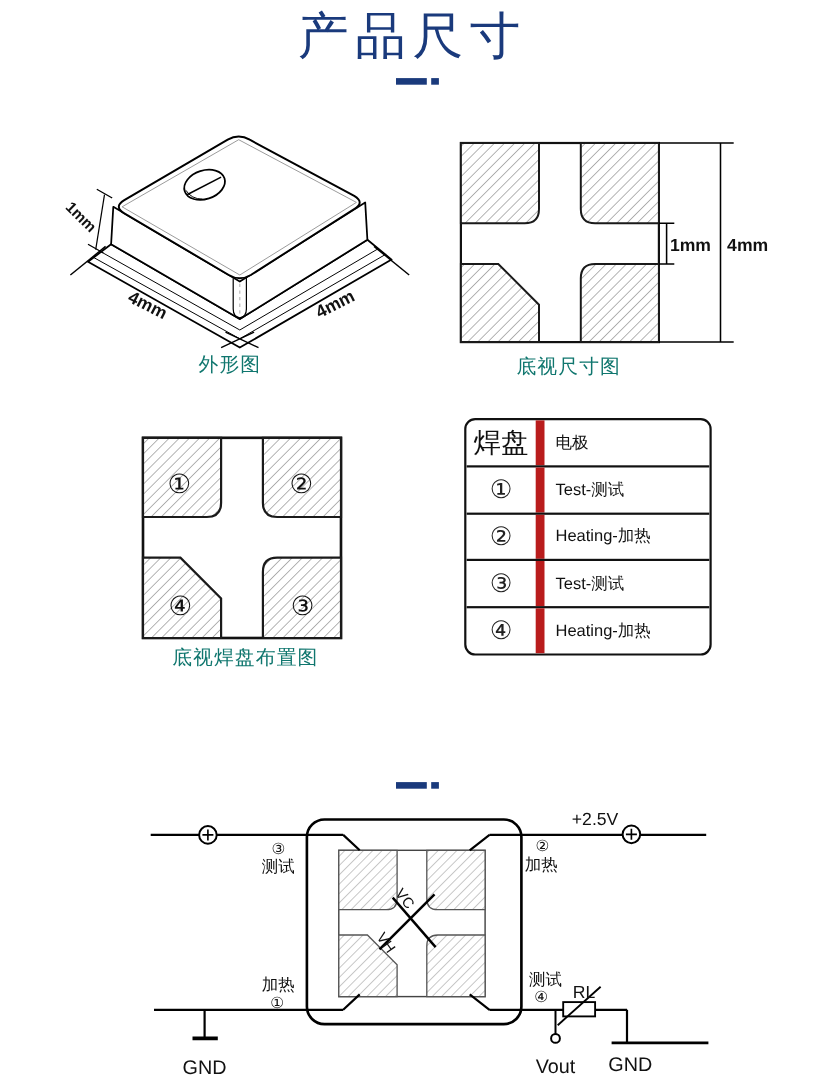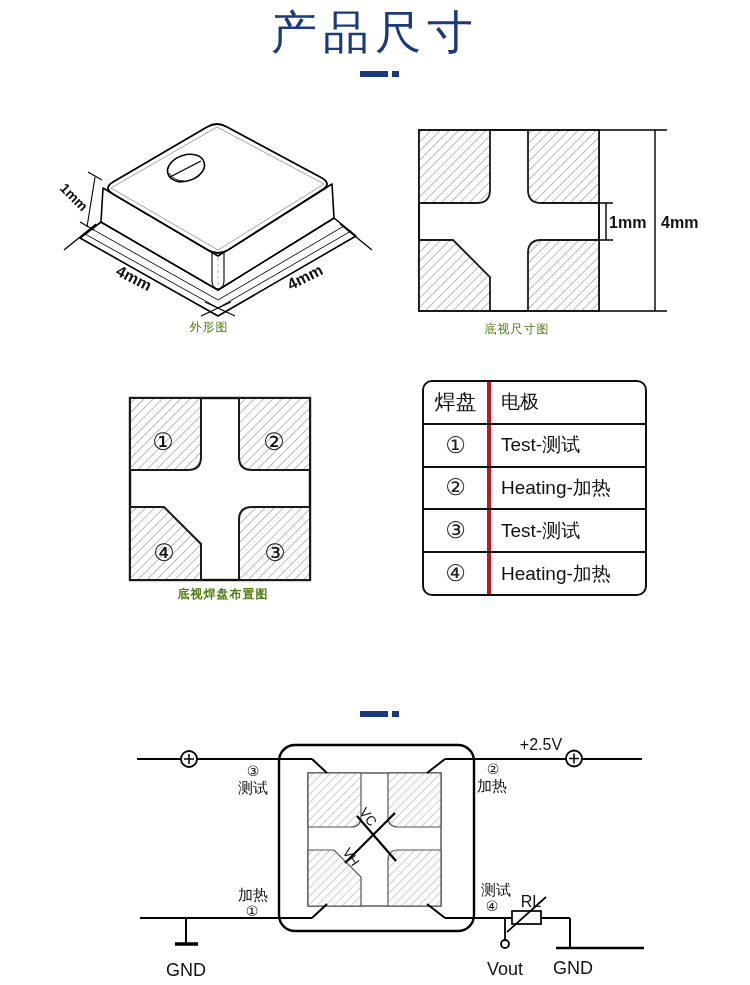--- a/index.html
+++ b/index.html
@@ -4,31 +4,31 @@
 <style>
   html,body{margin:0;padding:0;background:#fff;}
   .page{position:relative;width:750px;height:985px;background:#fff;overflow:hidden;
         font-family:"Liberation Sans","DejaVu Sans",sans-serif;color:#111;}
   .abs{position:absolute;}
   .section-title{position:absolute;left:0;width:750px;text-align:center;
         font-size:46px;font-weight:normal;letter-spacing:6px;color:#1a3a7c;line-height:52px;}
   .title-underline{position:absolute;display:flex;align-items:center;gap:4px;}
   .title-underline .dash{display:block;width:28px;height:6px;background:#1a3a7c;}
   .title-underline .dot{display:block;width:7px;height:6px;background:#1a3a7c;}
-  .caption{position:absolute;font-size:12px;letter-spacing:1px;color:#4d7c0f;text-align:center;}
+  .caption{position:absolute;font-size:18px;letter-spacing:1px;color:#0f766e;text-align:center;}
   svg text{font-family:"Liberation Sans","DejaVu Sans",sans-serif;fill:#111;}
   .dimtext{font-weight:600;}
   
   .pad-table{position:absolute;left:422px;top:380px;width:221px;height:212px;
         border:2px solid #111;border-radius:10px;overflow:hidden;display:flex;flex-direction:column;background:#fff;}
   .pt-row{flex:1;display:flex;border-top:2px solid #111;}
   .pt-row:first-child{border-top:none;}
-  .pt-c1{width:63px;display:flex;align-items:center;justify-content:center;font-size:21px;}
+  .pt-c1{width:63px;display:flex;align-items:center;justify-content:center;font-size:25px;}
   .pt-c1.num{font-size:23px;color:#222;}
-  .pt-c2{flex:1;border-left:4px solid #b91c1c;display:flex;align-items:center;padding-left:10px;font-size:19px;}
+  .pt-c2{flex:1;border-left:8px solid #b91c1c;display:flex;align-items:center;padding-left:10px;font-size:15px;}
 </style>
 </head>
 <body>
 
 <div class="page">
 
   <div class="section-title" style="top:6px;">产品尺寸</div>
   <div class="title-underline" style="left:360px;top:71px;">
     <span class="dash"></span>
     <span class="dot"></span>
@@ -94,21 +94,21 @@
     <rect x="130" y="398" width="180" height="182" fill="#fff" stroke="#111" stroke-width="2.4"></rect>
     <path d="M130,398 H201 V457 Q201,470 188,470 H130 Z" fill="url(#hatchP)" stroke="#1a1a1a" stroke-width="2"></path>
     <path d="M239,398 H310 V470 H252 Q239,470 239,457 Z" fill="url(#hatchP)" stroke="#1a1a1a" stroke-width="2"></path>
     <path d="M310,580 V507 H252 Q239,507 239,520 V580 Z" fill="url(#hatchP)" stroke="#1a1a1a" stroke-width="2"></path>
     <path d="M130,507 H164 L201,544 V580 H130 Z" fill="url(#hatchP)" stroke="#1a1a1a" stroke-width="2"></path>
     <text x="163" y="441" font-size="24" text-anchor="middle" dominant-baseline="central" fill="#222">①</text>
     <text x="274" y="441" font-size="24" text-anchor="middle" dominant-baseline="central" fill="#222">②</text>
     <text x="275" y="552" font-size="24" text-anchor="middle" dominant-baseline="central" fill="#222">③</text>
     <text x="164" y="552" font-size="24" text-anchor="middle" dominant-baseline="central" fill="#222">④</text>
   </svg>
-  <div class="caption" style="left:123px;top:586px;width:200px;font-weight:bold;">底视焊盘布置图</div>
+  <div class="caption" style="left:123px;top:586px;width:200px;">底视焊盘布置图</div>
 
   <div class="pad-table">
     <div class="pt-row">
       <div class="pt-c1">焊盘</div>
       <div class="pt-c2">电极</div>
     </div>
     <div class="pt-row">
       <div class="pt-c1 num">①</div>
       <div class="pt-c2">Test-测试</div>
     </div>

